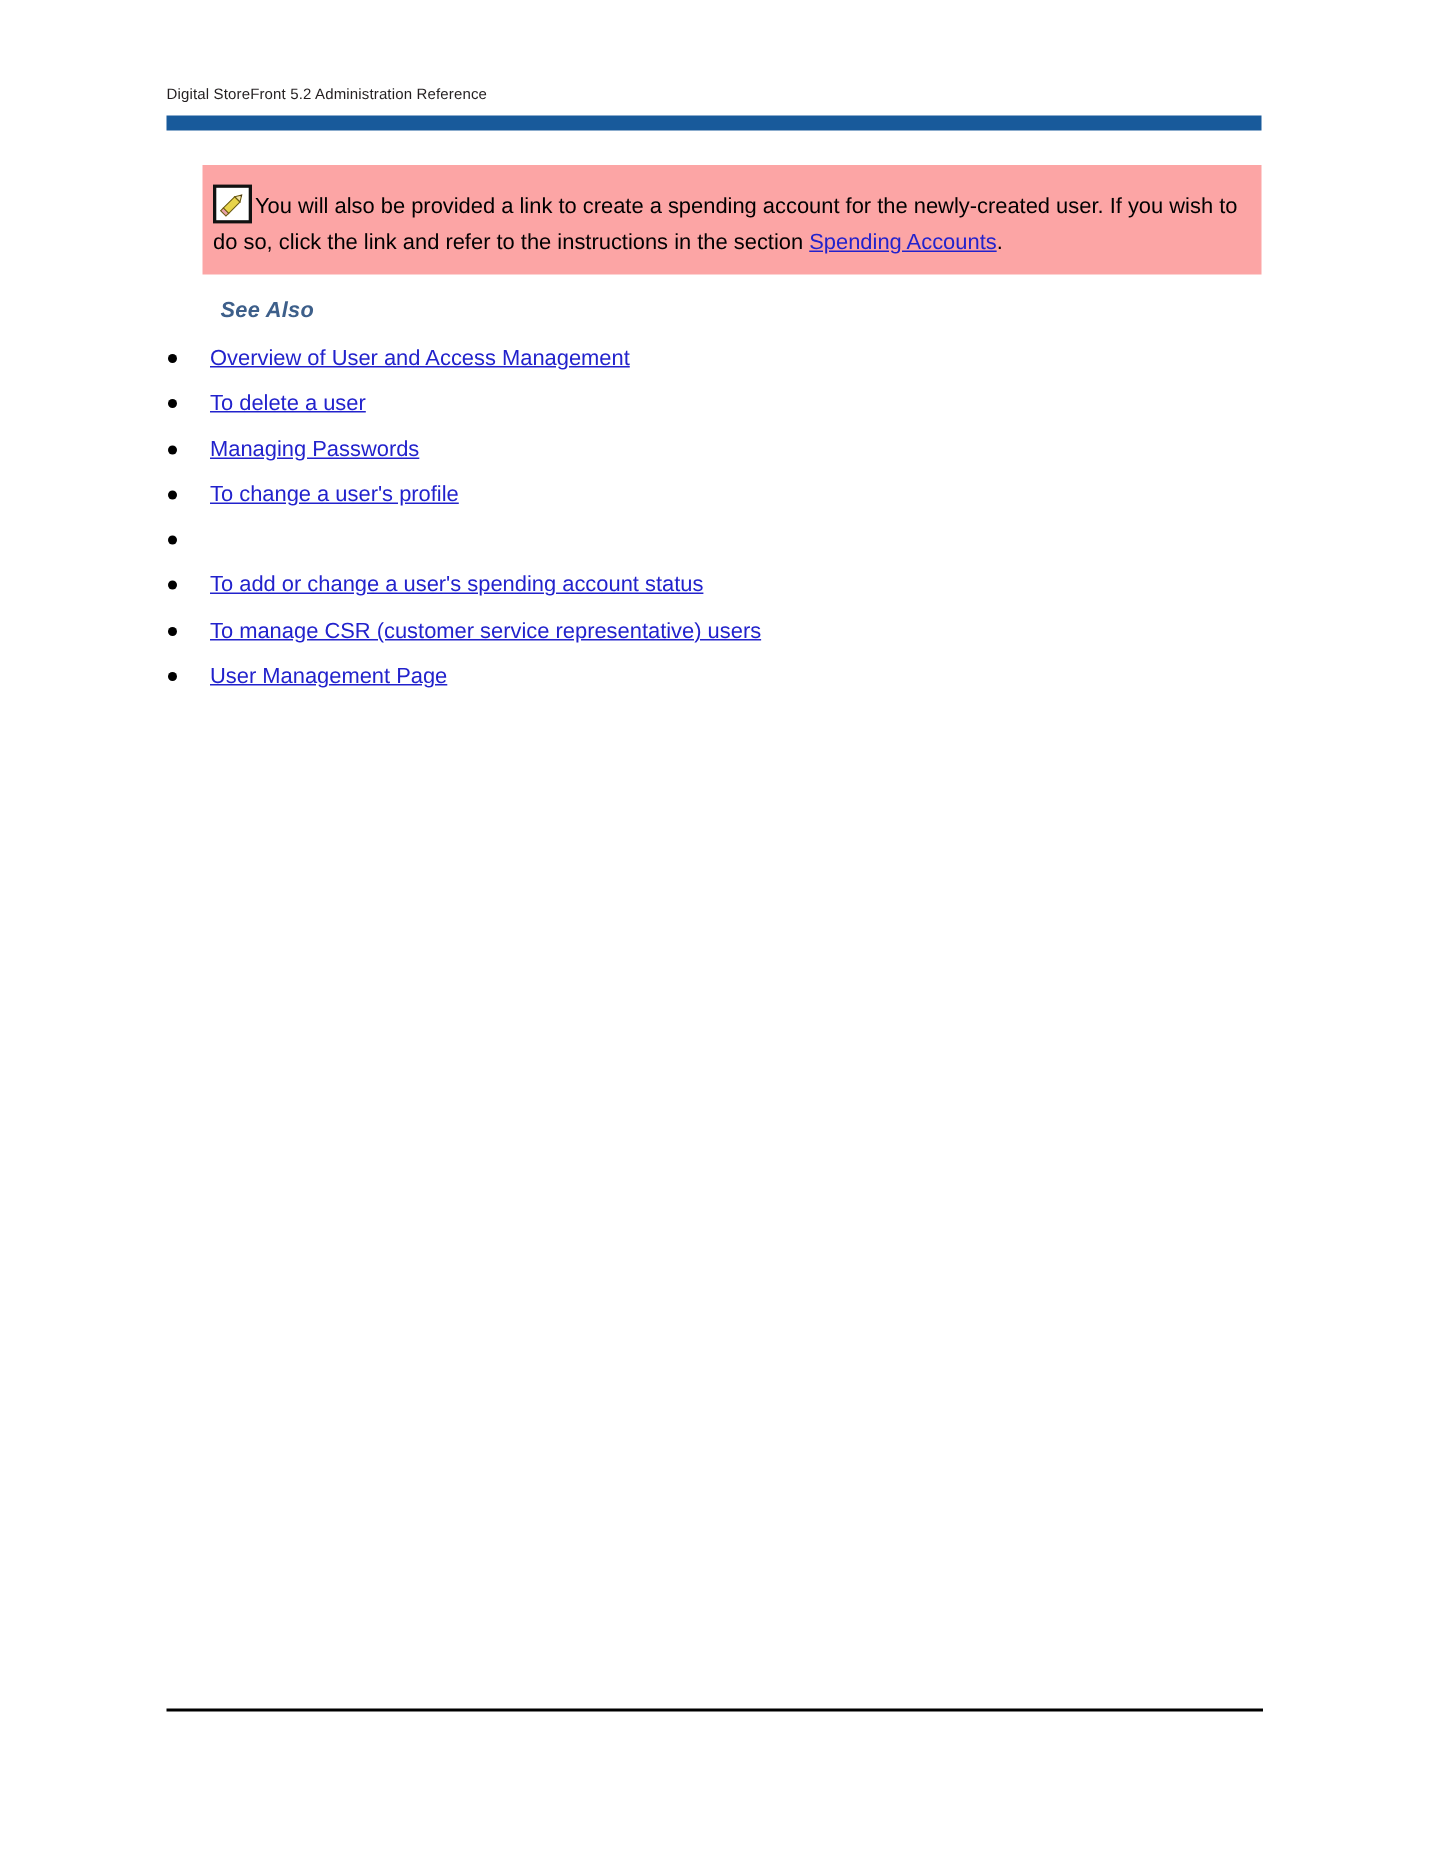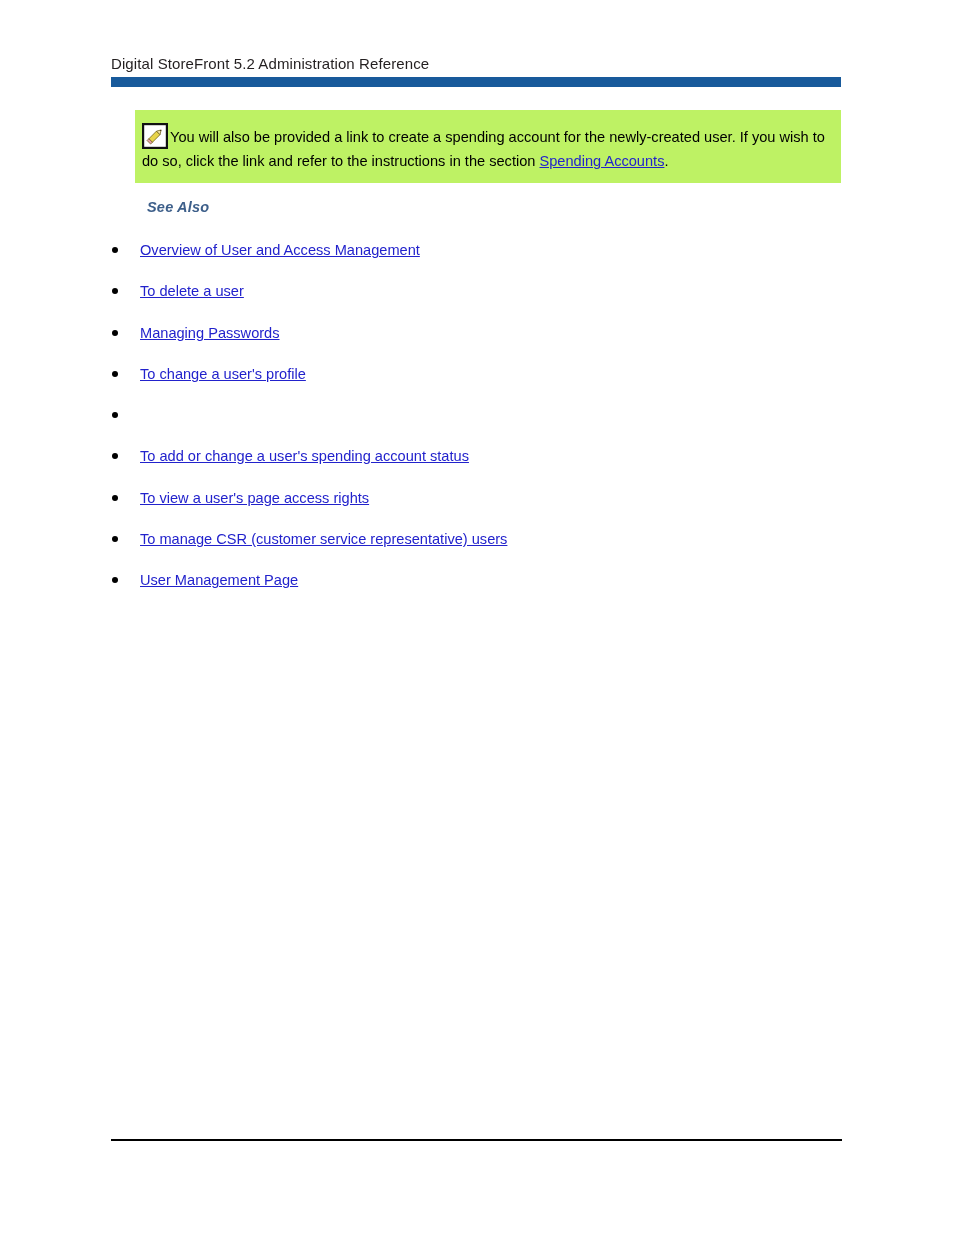--- a/index.html
+++ b/index.html
@@ -22,21 +22,21 @@
     width: 954px;
     height: 1235px;
   }
 
   
   .doc-header {
     position: absolute;
     left: 111px;
     top: 55px;
     width: 731px;
-    font-size: 15px;
+    font-size: 10px;
     line-height: 18px;
     color: #231f20;
     letter-spacing: 0.1px;
     white-space: nowrap;
   }
 
   .header-rule {
     position: absolute;
     left: 111px;
     top: 77px;
@@ -45,21 +45,21 @@
     background: #185a9b;
   }
 
   
   .note-box {
     position: absolute;
     left: 135px;
     top: 110px;
     width: 706px;
     height: 73px;
-    background: #bef264;
+    background: #fca5a5;
     box-sizing: border-box;
     padding: 12px 8px 0 7px;
   }
   .note-text {
     font-size: 14.6px;
     line-height: 24px;
     color: #000000;
     text-align: left;
   }
   .note-icon {
@@ -101,21 +101,20 @@
     margin: 0;
     padding: 0;
     list-style: none;
   }
   .link-item {
     position: relative;
     height: 30.3px;
     line-height: 21px;
     padding-left: 29px;
     font-size: 14.6px;
-    margin-top: 11px;
   }
   .link-item .bullet {
     position: absolute;
     left: 1px;
     top: 7px;
     width: 6px;
     height: 6px;
     border-radius: 50%;
     background: #000000;
   }
@@ -192,24 +191,20 @@
     </li>
     <li class="link-item">
       <span class="bullet"></span>
     </li>
     <li class="link-item">
       <span class="bullet"></span>
       <span class="link-label">To add or change a user's spending account status</span>
     </li>
     <li class="link-item">
       <span class="bullet"></span>
-      <span class="link-label">To view a user's page access rights</span>
-    </li>
-    <li class="link-item">
-      <span class="bullet"></span>
       <span class="link-label">To manage CSR (customer service representative) users</span>
     </li>
     <li class="link-item">
       <span class="bullet"></span>
       <span class="link-label">User Management Page</span>
     </li>
   </ul>
 
   <div class="footer-rule"></div>
 

